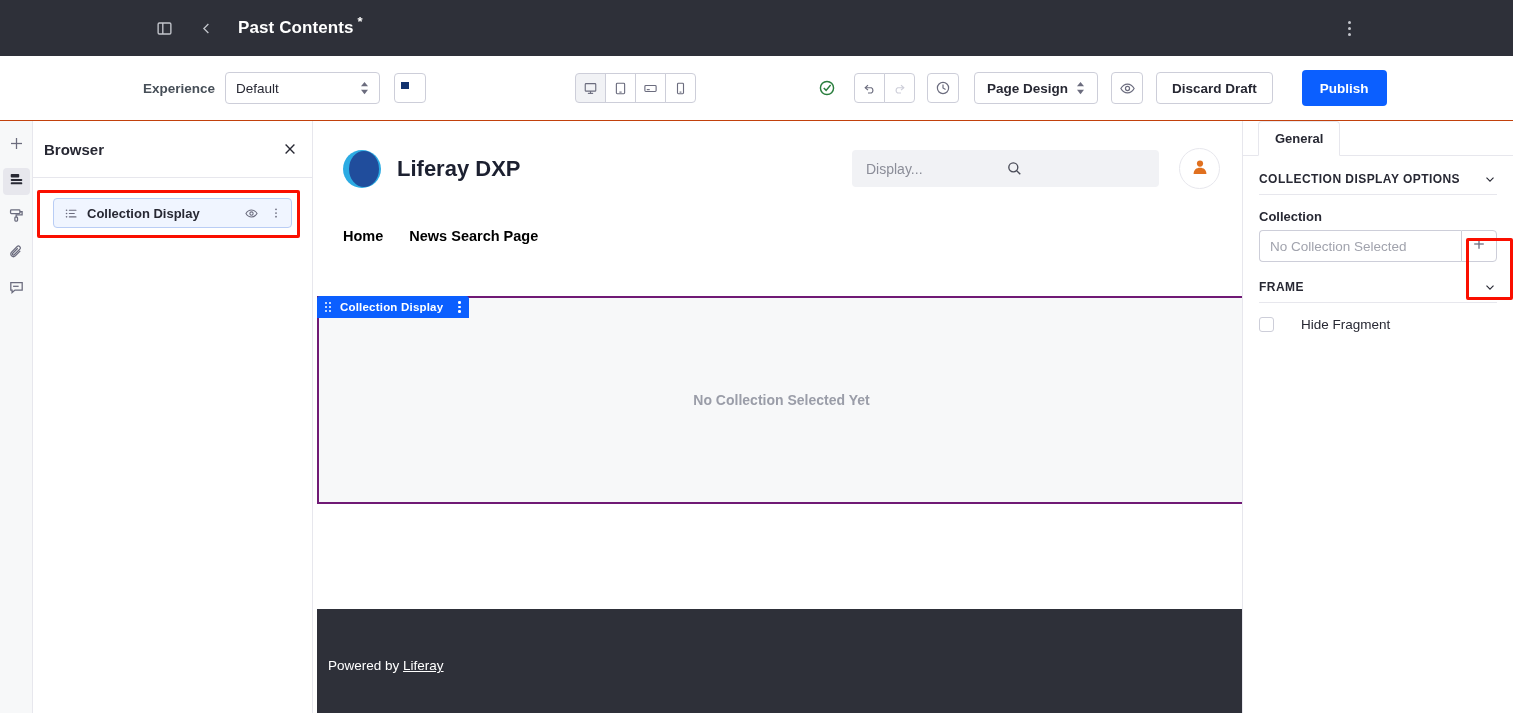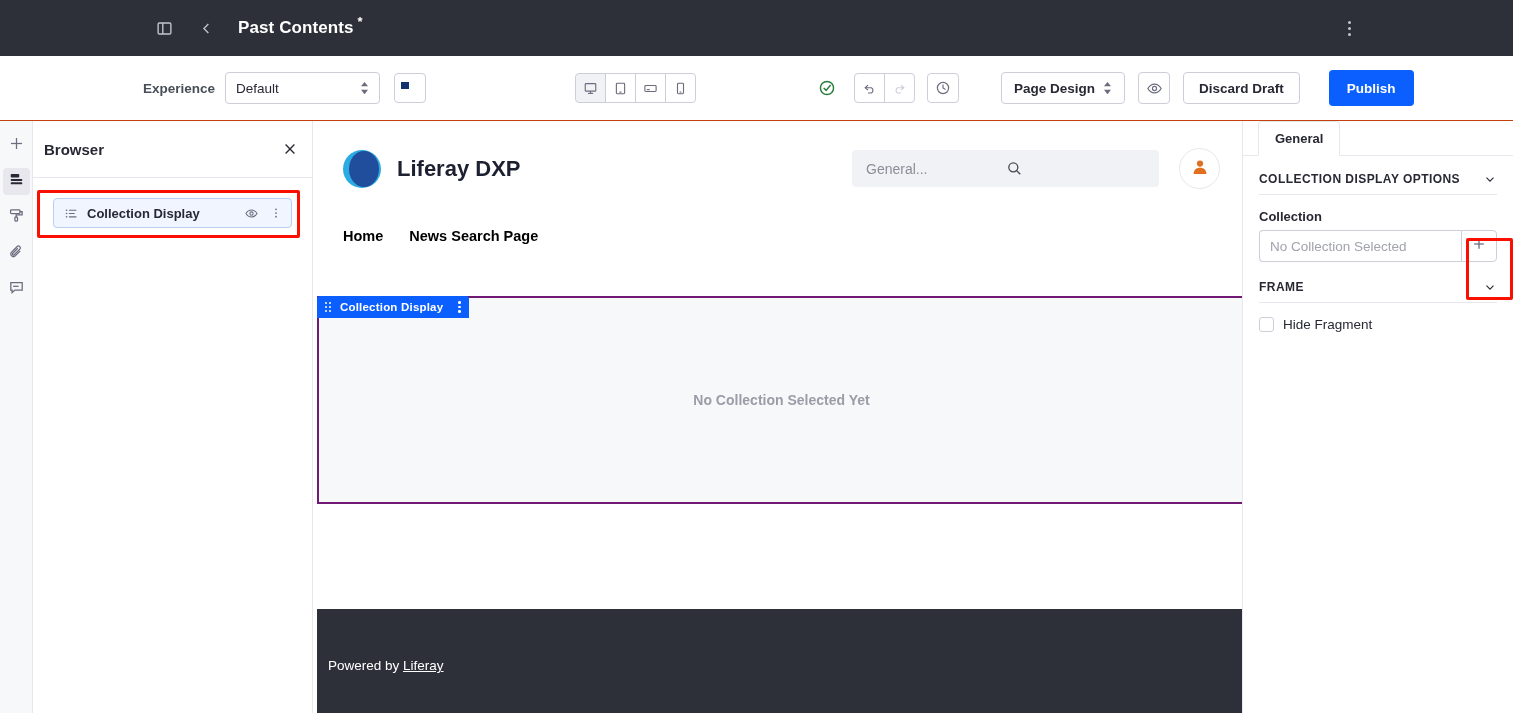--- a/index.html
+++ b/index.html
@@ -76,21 +76,21 @@
     color: #6b6c7e; margin-left: -1px;
   }
   .undo-btn:first-child { border-radius: 4px 0 0 4px; margin-left: 0; }
   .undo-btn:last-child { border-radius: 0 4px 4px 0; color: #cdced9; }
   .hist-btn {
     width: 32px; height: 30px; border: 1px solid #cdced9; border-radius: 4px;
     background: #fff; display: flex; align-items: center; justify-content: center;
     cursor: pointer; color: #6b6c7e; margin-left: 12px;
   }
   .pd-btn {
-    margin-left: 42px; height: 32px; border: 1px solid #cdced9; border-radius: 4px;
+    margin-left: 15px; height: 32px; border: 1px solid #cdced9; border-radius: 4px;
     background: #fff; display: flex; align-items: center; gap: 8px; padding: 0 12px;
     font-size: 13.5px; font-weight: bold; color: #272833; cursor: pointer;
   }
   .eye-btn {
     margin-left: 13px; width: 32px; height: 32px; border: 1px solid #cdced9;
     border-radius: 4px; background: #fff; display: flex; align-items: center;
     justify-content: center; cursor: pointer; color: #6b6c7e;
   }
   .discard-btn {
     margin-left: 13px; height: 32px; border: 1px solid #cdced9; border-radius: 4px;
@@ -225,21 +225,21 @@
   .rp-plus {
     width: 36px; height: 32px; border: 1px solid #cdced9; border-radius: 0 4px 4px 0;
     background: #fff; display: flex; align-items: center; justify-content: center;
     cursor: pointer; color: #6b6c7e;
   }
   .redbox-right {
     position: absolute; left: 1466px; top: 238px; width: 47px; height: 62px;
     border: 3px solid #fa0f00; border-radius: 2px; pointer-events: none; z-index: 5;
   }
   .rp-spacer { height: 18px; }
-  .rp-check-row { display: flex; align-items: center; gap: 9px; margin-top: 14px; }
+  .rp-check-row { display: flex; align-items: center; gap: 27px; margin-top: 14px; }
   .rp-checkbox {
     width: 15px; height: 15px; border: 1px solid #cdced9; border-radius: 3px;
     background: #fff; cursor: pointer;
   }
   .rp-check-label { font-size: 13.5px; color: #272833; cursor: pointer; }
 </style>
 </head>
 <body>
 
 <div class="topbar">
@@ -450,21 +450,21 @@
 
 <div class="canvas">
 
   <div class="site-header">
     <span class="logo-mark">
       <span class="logo-outer"></span>
         <span class="logo-inner"></span>
     </span>
     <span class="site-name">Liferay DXP</span>
     <div class="site-search">
-      <span>General...</span>
+      <span>Display...</span>
       <span class="mag">
         <svg width="17" height="17" viewBox="0 0 20 20" fill="none" stroke="currentColor" stroke-width="1.6">
           <circle cx="8.6" cy="8.6" r="5.3"></circle>
             <line x1="12.6" y1="12.6" x2="16.8" y2="16.8"></line>
         </svg>
       </span>
     </div>
     <div class="site-avatar">
       <span>
         <svg width="20" height="20" viewBox="0 0 20 20" fill="#e0701f">

